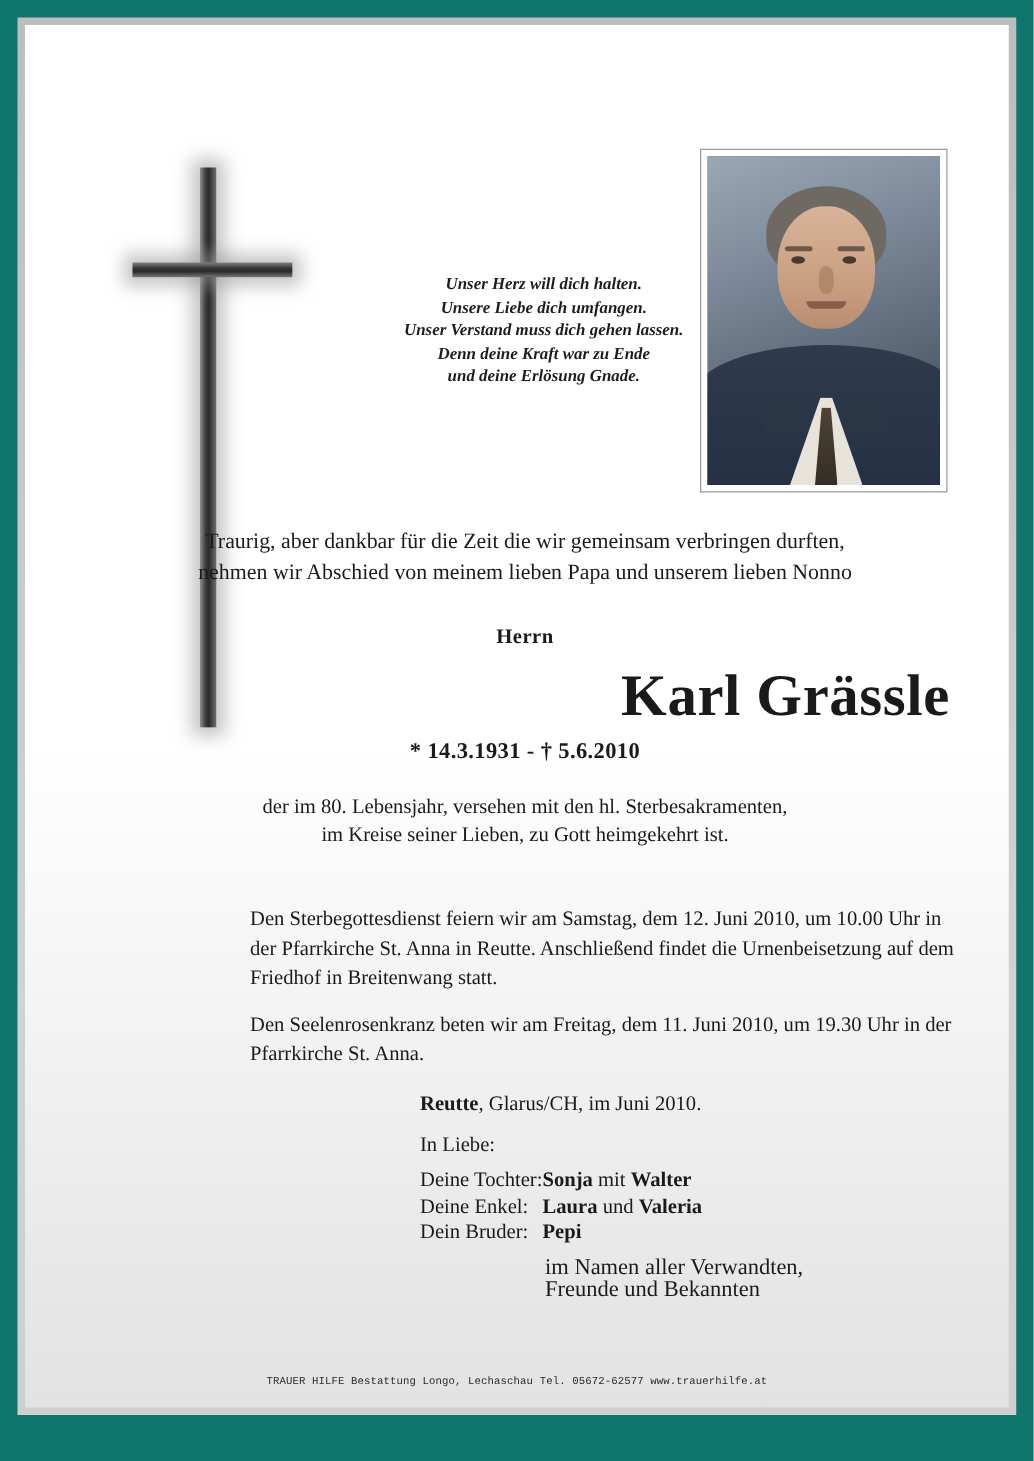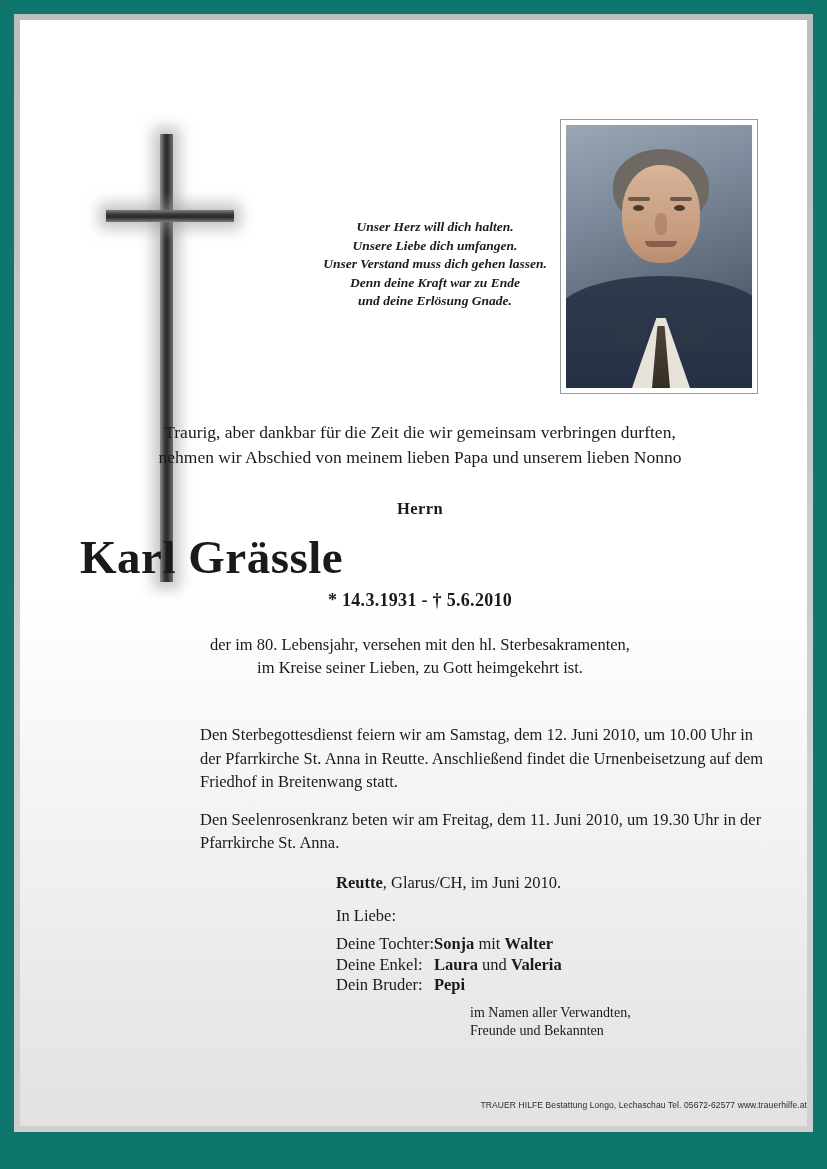--- a/index.html
+++ b/index.html
@@ -217,21 +217,21 @@
     font-size: 16.5px;
     font-weight: bold;
     letter-spacing: 0.4px;
   }
 
   .name {
     position: absolute;
     left: 60px;
     top: 509px;
     width: 680px;
-    text-align: left;
+    text-align: right;
     font-size: 47px;
     font-weight: bold;
     letter-spacing: 0.5px;
     line-height: 56px;
   }
 
   .dates {
     position: absolute;
     left: 60px;
     top: 570px;
@@ -286,33 +286,33 @@
     font-size: 16.5px;
     line-height: 20.5px;
     border-collapse: collapse;
   }
   .rel-table td { padding: 0 0 0 0; vertical-align: top; }
   .rel-table td.label { white-space: nowrap; }
   .rel-table b { font-weight: bold; }
 
   .closing {
     position: absolute;
-    left: 450px;
+    left: 416px;
     top: 984px;
-    font-size: 14px;
+    font-size: 18px;
     line-height: 18px;
   }
 
   .imprint {
     position: absolute;
     left: 0;
     right: 0;
     bottom: 16px;
-    text-align: right;
-    font-family: Liberation Sans, sans-serif;
+    text-align: center;
+    font-family: Liberation Mono, monospace;
     font-size: 8.5px;
     color: #2b2b2b;
     letter-spacing: 0.1px;
   }
 </style>
 </head>
 <body>
 
 <div class="page">
   <div class="card-frame">

